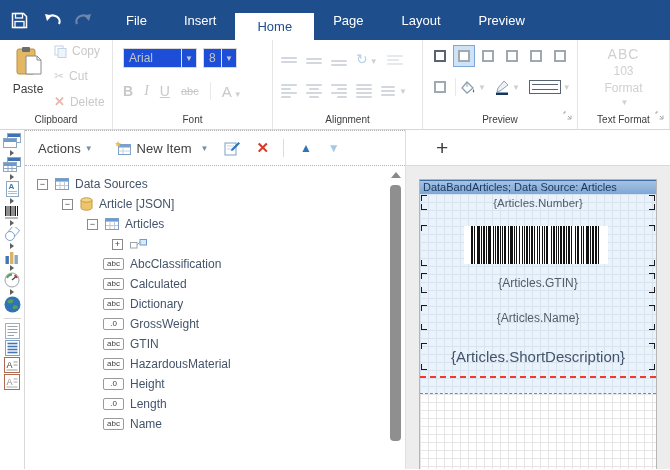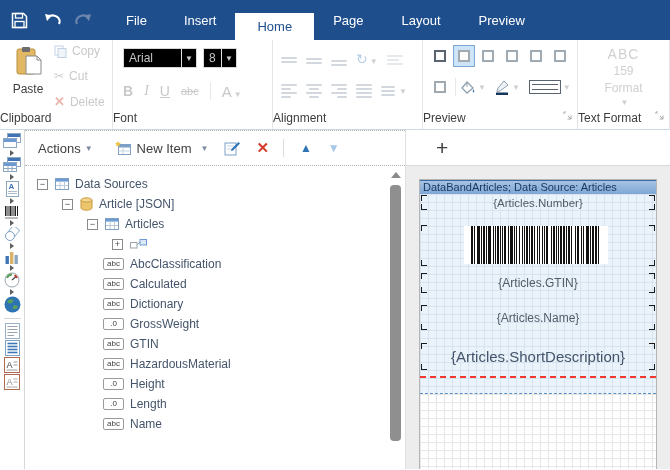--- a/index.html
+++ b/index.html
@@ -14,31 +14,31 @@
   .tb-undo{margin-left:8px}
   .tb-redo{margin-left:4px}
   .menu-file{display:flex;align-items:center;color:#fff;font-size:13px;padding:0 16px;margin-left:14px;cursor:pointer}
   .tabs{display:flex;align-items:stretch;margin-left:2px}
   .tab{display:flex;align-items:center;color:#fff;font-size:13px;padding:0 19px;cursor:pointer}
   .tab.active{background:#fff;color:#1e4e8c;align-self:flex-end;height:27px;padding:0 22px}
 
   
   .ribbon{height:90px;display:flex;border-bottom:1px solid #c9daeb;background:#fff}
   .rgroup{position:relative;height:100%;border-right:1px solid #e5e5e5;flex:none}
-  .rg-label{position:absolute;bottom:4px;left:0;right:0;font-size:12px;color:#3d3d3d}
+  .rg-label{position:absolute;bottom:4px;left:0;right:0;text-align:center;font-size:10px;color:#3d3d3d}
   .launcher{position:absolute;bottom:6px;right:5px;cursor:pointer}
   .dis{color:#c8c8c8}
   
   .g-clip{width:113px}
   .paste{position:absolute;left:8px;top:6px;width:40px;text-align:center;cursor:pointer}
   .paste .lbl{margin-top:3px;color:#3f3f3f}
   .cliprow{position:absolute;left:54px;display:flex;align-items:center;gap:5px;color:#c9c9c9;cursor:default}
   
   .g-font{width:160px}
-  .selbox{position:absolute;top:8px;height:20px;border:1px solid #d8d8d8;background:#000000;
+  .selbox{position:absolute;top:8px;height:20px;border:1px solid #d8d8d8;background:#1d4ed8;
           display:flex;align-items:center;font-size:12px;color:#c4c4c4}
   .selbox .val{flex:1;padding:0 5px;overflow:hidden}
   .selbox .dd{width:15px;height:100%;border-left:1px solid #e4e4e4;display:flex;align-items:center;justify-content:center;color:#c9c9c9;font-size:8px}
   .fontrow2{position:absolute;left:10px;top:42px;display:flex;align-items:center;gap:11px;color:#c8c8c8}
   .fb{font-weight:bold;font-size:14px}
   .fi{font-style:italic;font-size:14px;font-family:"Liberation Serif",serif}
   .fu{text-decoration:underline;font-size:14px}
   .fs{text-decoration:line-through;font-size:11px}
   .fa{font-size:15px}
   .mini-dd{font-size:8px;color:#cfcfcf;margin-left:2px}
@@ -316,21 +316,21 @@
     </div>
     <div class="rg-label">Preview</div>
     <span class="launcher"><svg width="9" height="9" viewBox="0 0 9 9">
           <path d="M1 3 V1 H3 M5 5 L8 8 M8 4.5 V8 H4.5" fill="none" stroke="#a8a8a8"></path>
         </svg></span>
   </div>
 
   <div class="rgroup g-tf">
     <div class="tf-col">
       <div class="tf-abc">ABC</div>
-      <div class="tf-123">159</div>
+      <div class="tf-123">103</div>
       <div class="tf-gen">Format</div>
       <div class="mini-dd" style="margin-top:2px">▼</div>
     </div>
     <div class="rg-label">Text Format</div>
     <span class="launcher"><svg width="9" height="9" viewBox="0 0 9 9">
           <path d="M1 3 V1 H3 M5 5 L8 8 M8 4.5 V8 H4.5" fill="none" stroke="#a8a8a8"></path>
         </svg></span>
   </div>
 </div>
 

